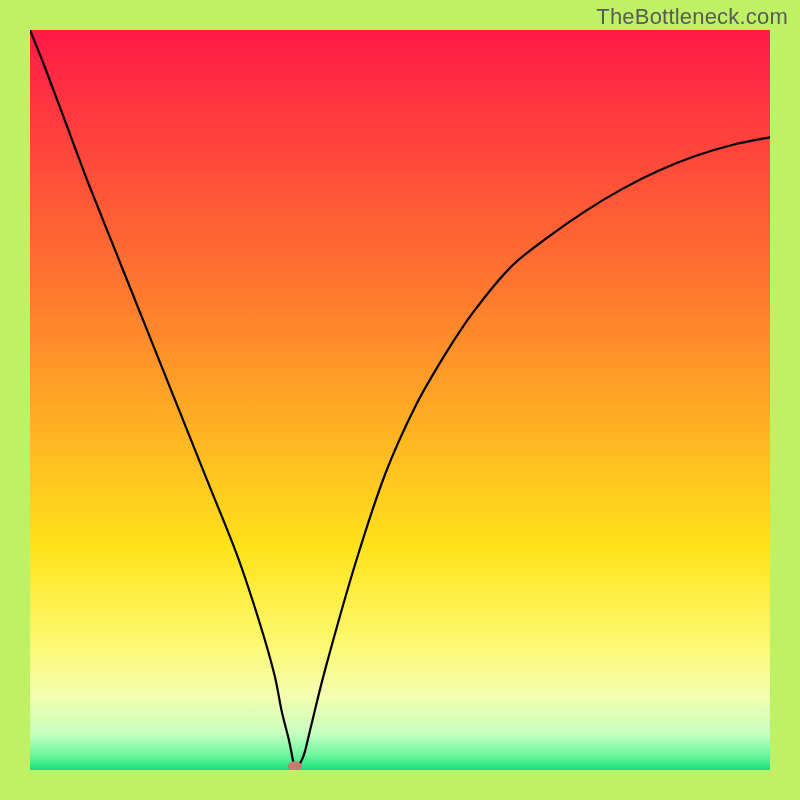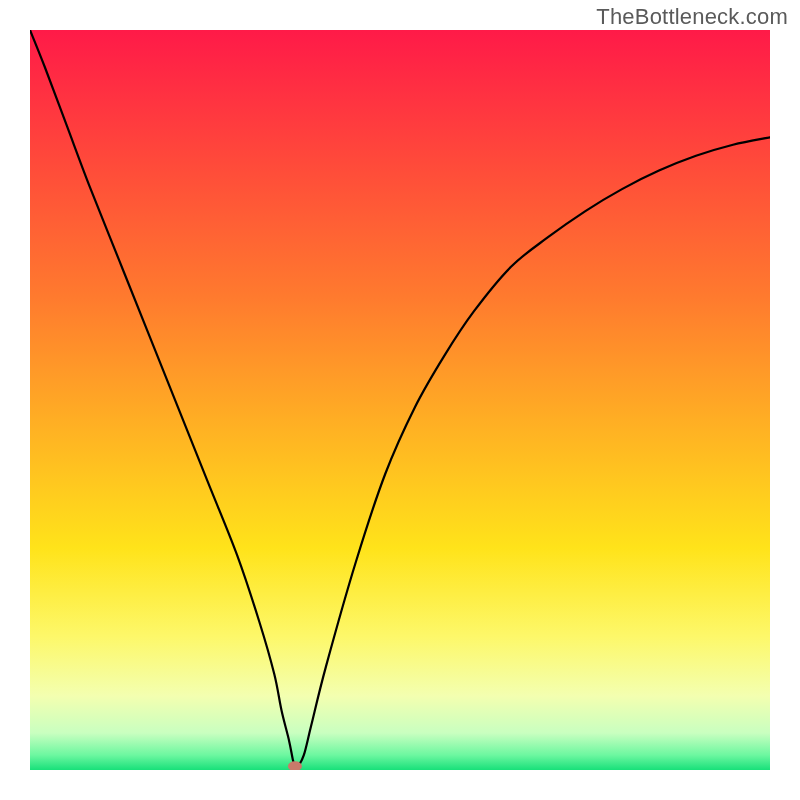--- a/index.html
+++ b/index.html
@@ -8,21 +8,21 @@
     width: 800px;
     height: 800px;
     overflow: hidden;
     background: #000;
     font-family: Arial, Helvetica, sans-serif;
   }
   .frame {
     position: relative;
     width: 800px;
     height: 800px;
-    background: #ffffff;
+    background: #bef264;
   }
   .watermark {
     position: absolute;
     top: 4px;
     right: 12px;
     color: #5a5a5a;
     font-size: 22px;
     font-weight: 400;
     letter-spacing: 0.2px;
     z-index: 3;

